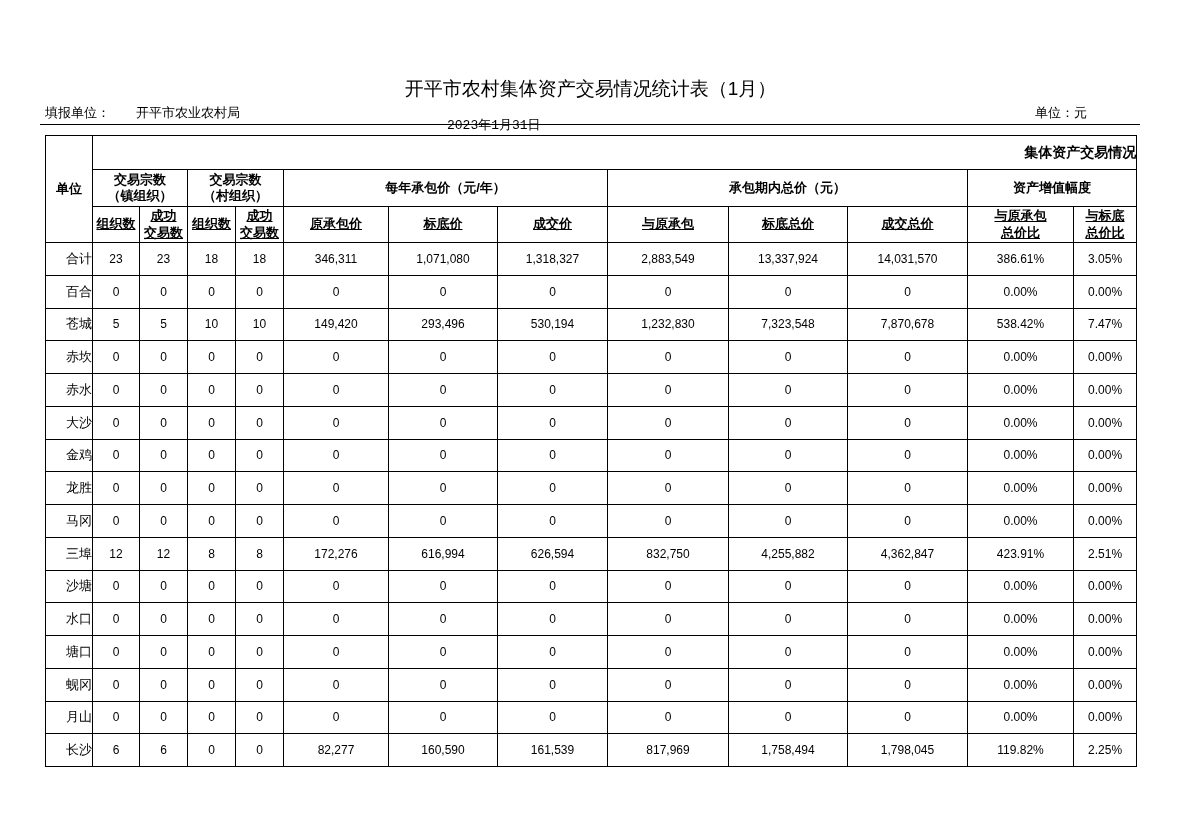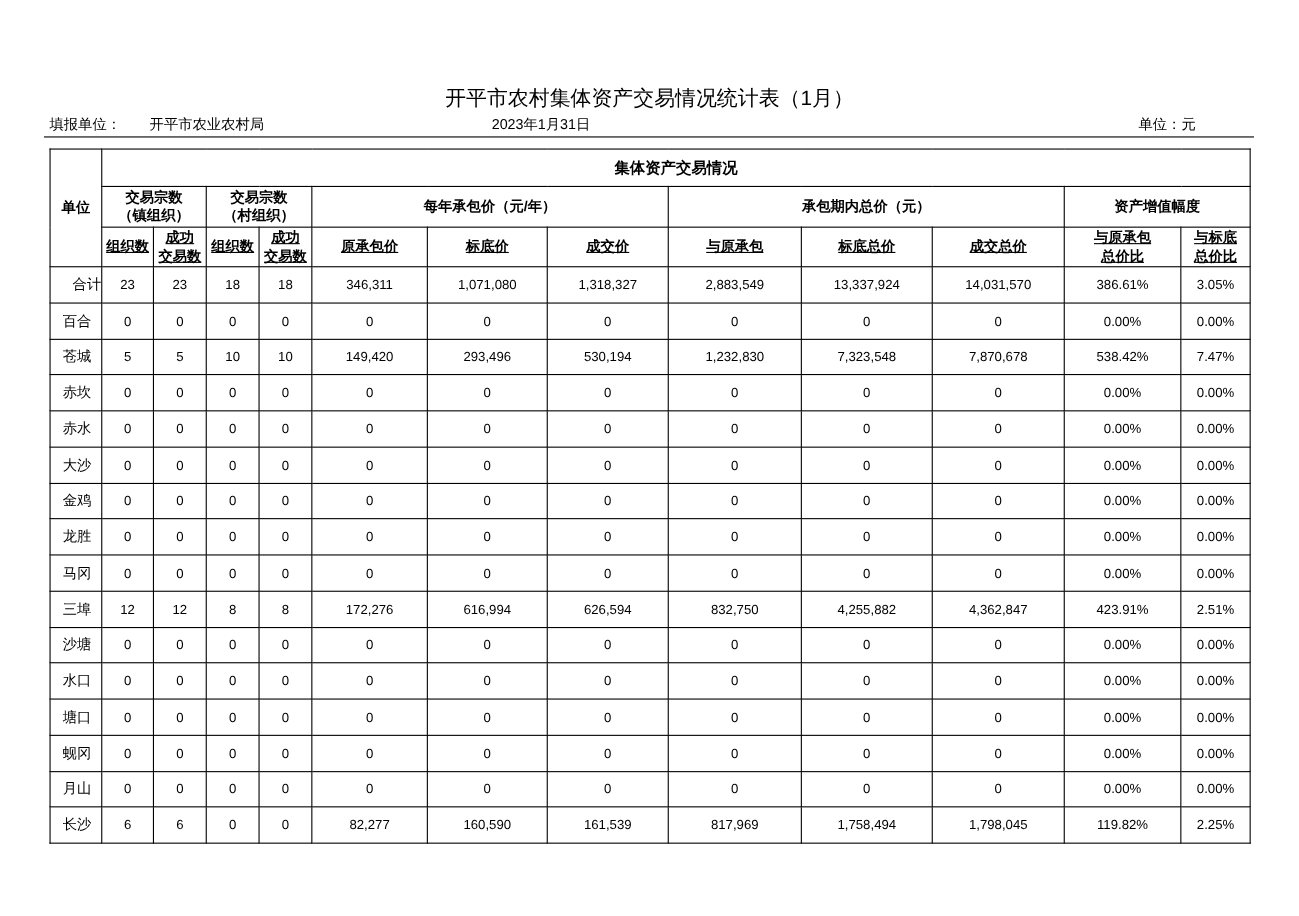--- a/index.html
+++ b/index.html
@@ -19,21 +19,21 @@
     font-size: 19px;
     font-weight: normal;
   }
   .meta-row {
     position: absolute;
     top: 104px; left: 45px;
     width: 1091px; height: 20px;
     font-size: 13px;
   }
   .meta-row .report-unit-value { margin-left: 26px; }
-  .meta-row .report-date { position: absolute; left: 402px; top: 0; }
+  .meta-row .report-date { position: absolute; left: 402px; top: 12px; font-family: Liberation Mono, monospace; }
   .meta-row .unit-label { position: absolute; right: 49px; top: 0; }
   .divider {
     position: absolute;
     top: 124px; left: 40px;
     width: 1100px; height: 0;
     border-top: 1px solid #000;
   }
   table.stats {
     position: absolute;
     top: 135px; left: 45px;
@@ -50,27 +50,27 @@
   }
   thead tr.hrow1 { height: 34px; }
   thead tr.hrow2 { height: 37px; }
   thead tr.hrow3 { height: 36px; text-decoration: underline; }
   thead th {
     font-weight: bold;
     font-size: 13px;
     line-height: 1.25;
     white-space: pre-line;
   }
-  thead th.group-header { font-size: 14px; }
+  thead th.group-header { font-size: 14px; text-align: right; }
   tbody tr { height: 32.75px; }
   tbody td { font-size: 12px; font-weight: normal; }
   tbody th.row-name {
     font-weight: normal;
     font-size: 13px;
-    text-align: center;
+    text-align: right;
     padding-left: 2px;
   }
   tbody th.row-name.center { text-align: right; padding-left: 0; }
 </style>
 </head>
 <body>
 
 <div class="page-title">开平市农村集体资产交易情况统计表（1月）</div>
 
 <div class="meta-row">

